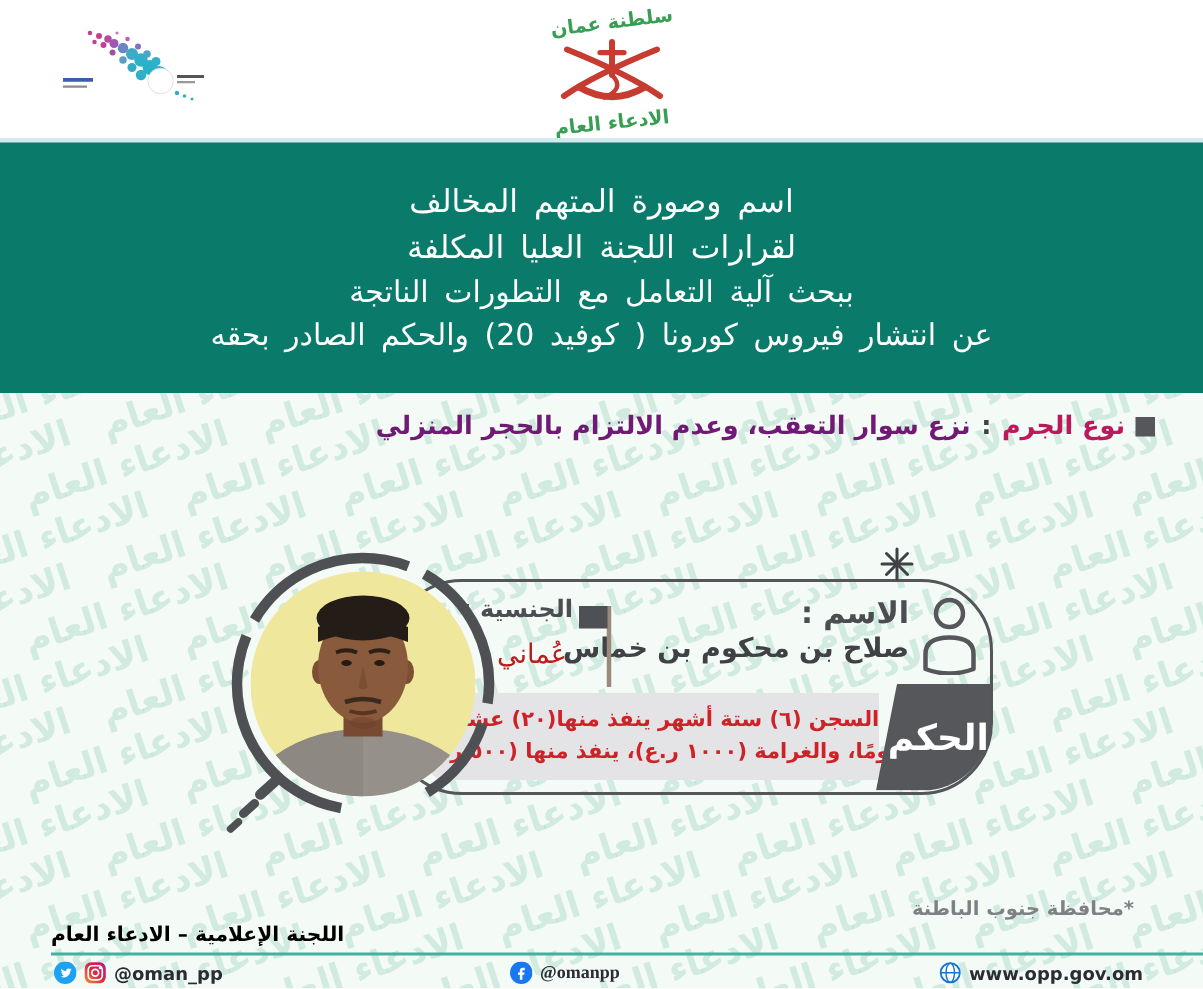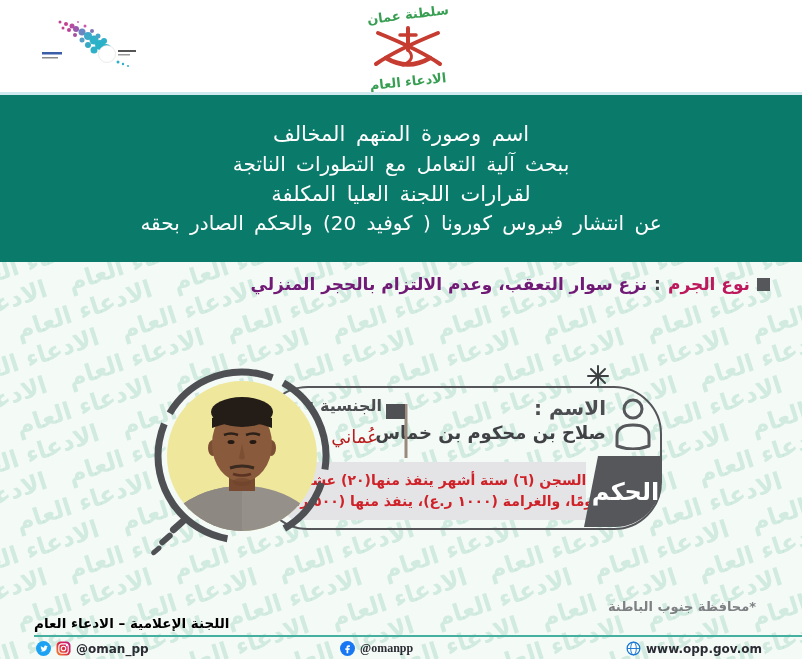--- a/index.html
+++ b/index.html
@@ -114,22 +114,22 @@
         <path d="M62 33 L78 33" stroke-width="3.5"></path>
         <path d="M70 48 Q79 57 65 63" stroke-width="3"></path>
         <path d="M48 56 Q70 69 92 56" stroke-width="4.5"></path>
       </g>
       <text x="70" y="84" text-anchor="middle" font-size="13" font-weight="bold" fill="#379e52" transform="rotate(-6 70 80)" direction="rtl">الادعاء العام</text>
     </svg>
   </div>
 
   <div class="teal-band">
     <div class="hl hl-1">اسم وصورة المتهم المخالف</div>
+    <div class="hl hl-2">لقرارات اللجنة العليا المكلفة</div>
     <div class="hl hl-3">ببحث آلية التعامل مع التطورات الناتجة</div>
-    <div class="hl hl-2">لقرارات اللجنة العليا المكلفة</div>
     <div class="hl hl-4">عن انتشار فيروس كورونا ( كوفيد 20) والحكم الصادر بحقه</div>
   </div>
 
   <div class="content">
     <div class="watermark" id="watermark">
         <span class="wm" style="left: -40px; top: -14px;">الادعاء العام</span>
         <span class="wm" style="left: 65px; top: -14px;">الادعاء العام</span>
         <span class="wm" style="left: 170px; top: -14px;">الادعاء العام</span>
         <span class="wm" style="left: 275px; top: -14px;">الادعاء العام</span>
         <span class="wm" style="left: 380px; top: -14px;">الادعاء العام</span>

